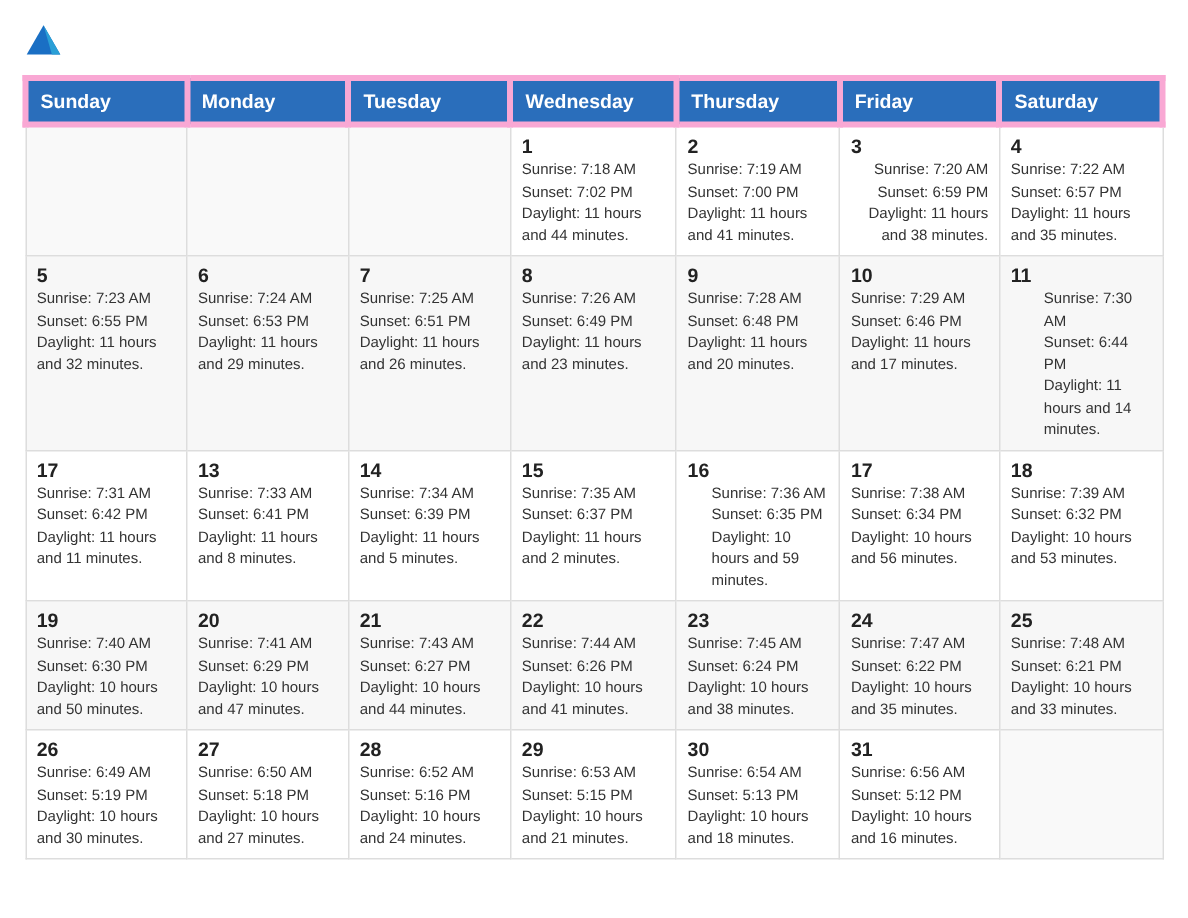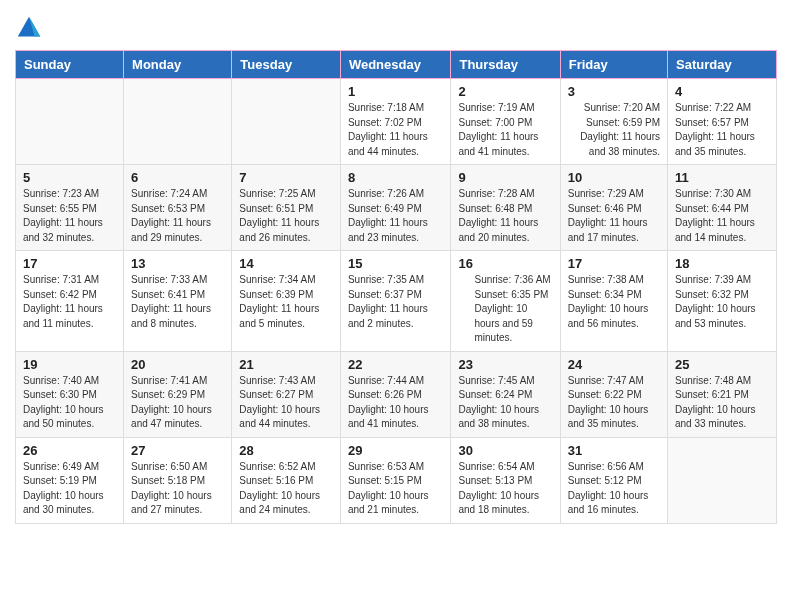--- a/index.html
+++ b/index.html
@@ -63,21 +63,21 @@
       border-collapse: collapse;
       border: 1px solid #ccc;
     }
     .calendar th {
       background-color: #2a6ebb;
       color: #fff;
       text-align: left;
       padding: 6px 8px;
       font-size: 13px;
       font-weight: 600;
-      border: 1px solid #f9a8d4;
+      border: 4px solid #f9a8d4;
     }
     .calendar td {
       vertical-align: top;
       padding: 5px 7px;
       border: 1px solid #ddd;
       width: 113px;
       min-height: 80px;
       font-size: 11px;
       color: #333;
       background: #fff;
@@ -200,21 +200,21 @@
 Daylight: 11 hours and 20 minutes.</div>
           </td>
           <td>
             <span class="day-number">10</span>
             <div class="day-info" style="white-space: pre-line;">Sunrise: 7:29 AM
 Sunset: 6:46 PM
 Daylight: 11 hours and 17 minutes.</div>
           </td>
           <td>
             <span class="day-number">11</span>
-            <div class="day-info" style="white-space: pre-line;">Sunrise: 7:30 AM
+            <div class="day-info" style="white-space: pre-line; margin-left: 22px;">Sunrise: 7:30 AM
 Sunset: 6:44 PM
 Daylight: 11 hours and 14 minutes.</div>
           </td>
         </tr>
         <tr>
           <td>
             <span class="day-number">17</span>
             <div class="day-info" style="white-space: pre-line;">Sunrise: 7:31 AM
 Sunset: 6:42 PM
 Daylight: 11 hours and 11 minutes.</div>

